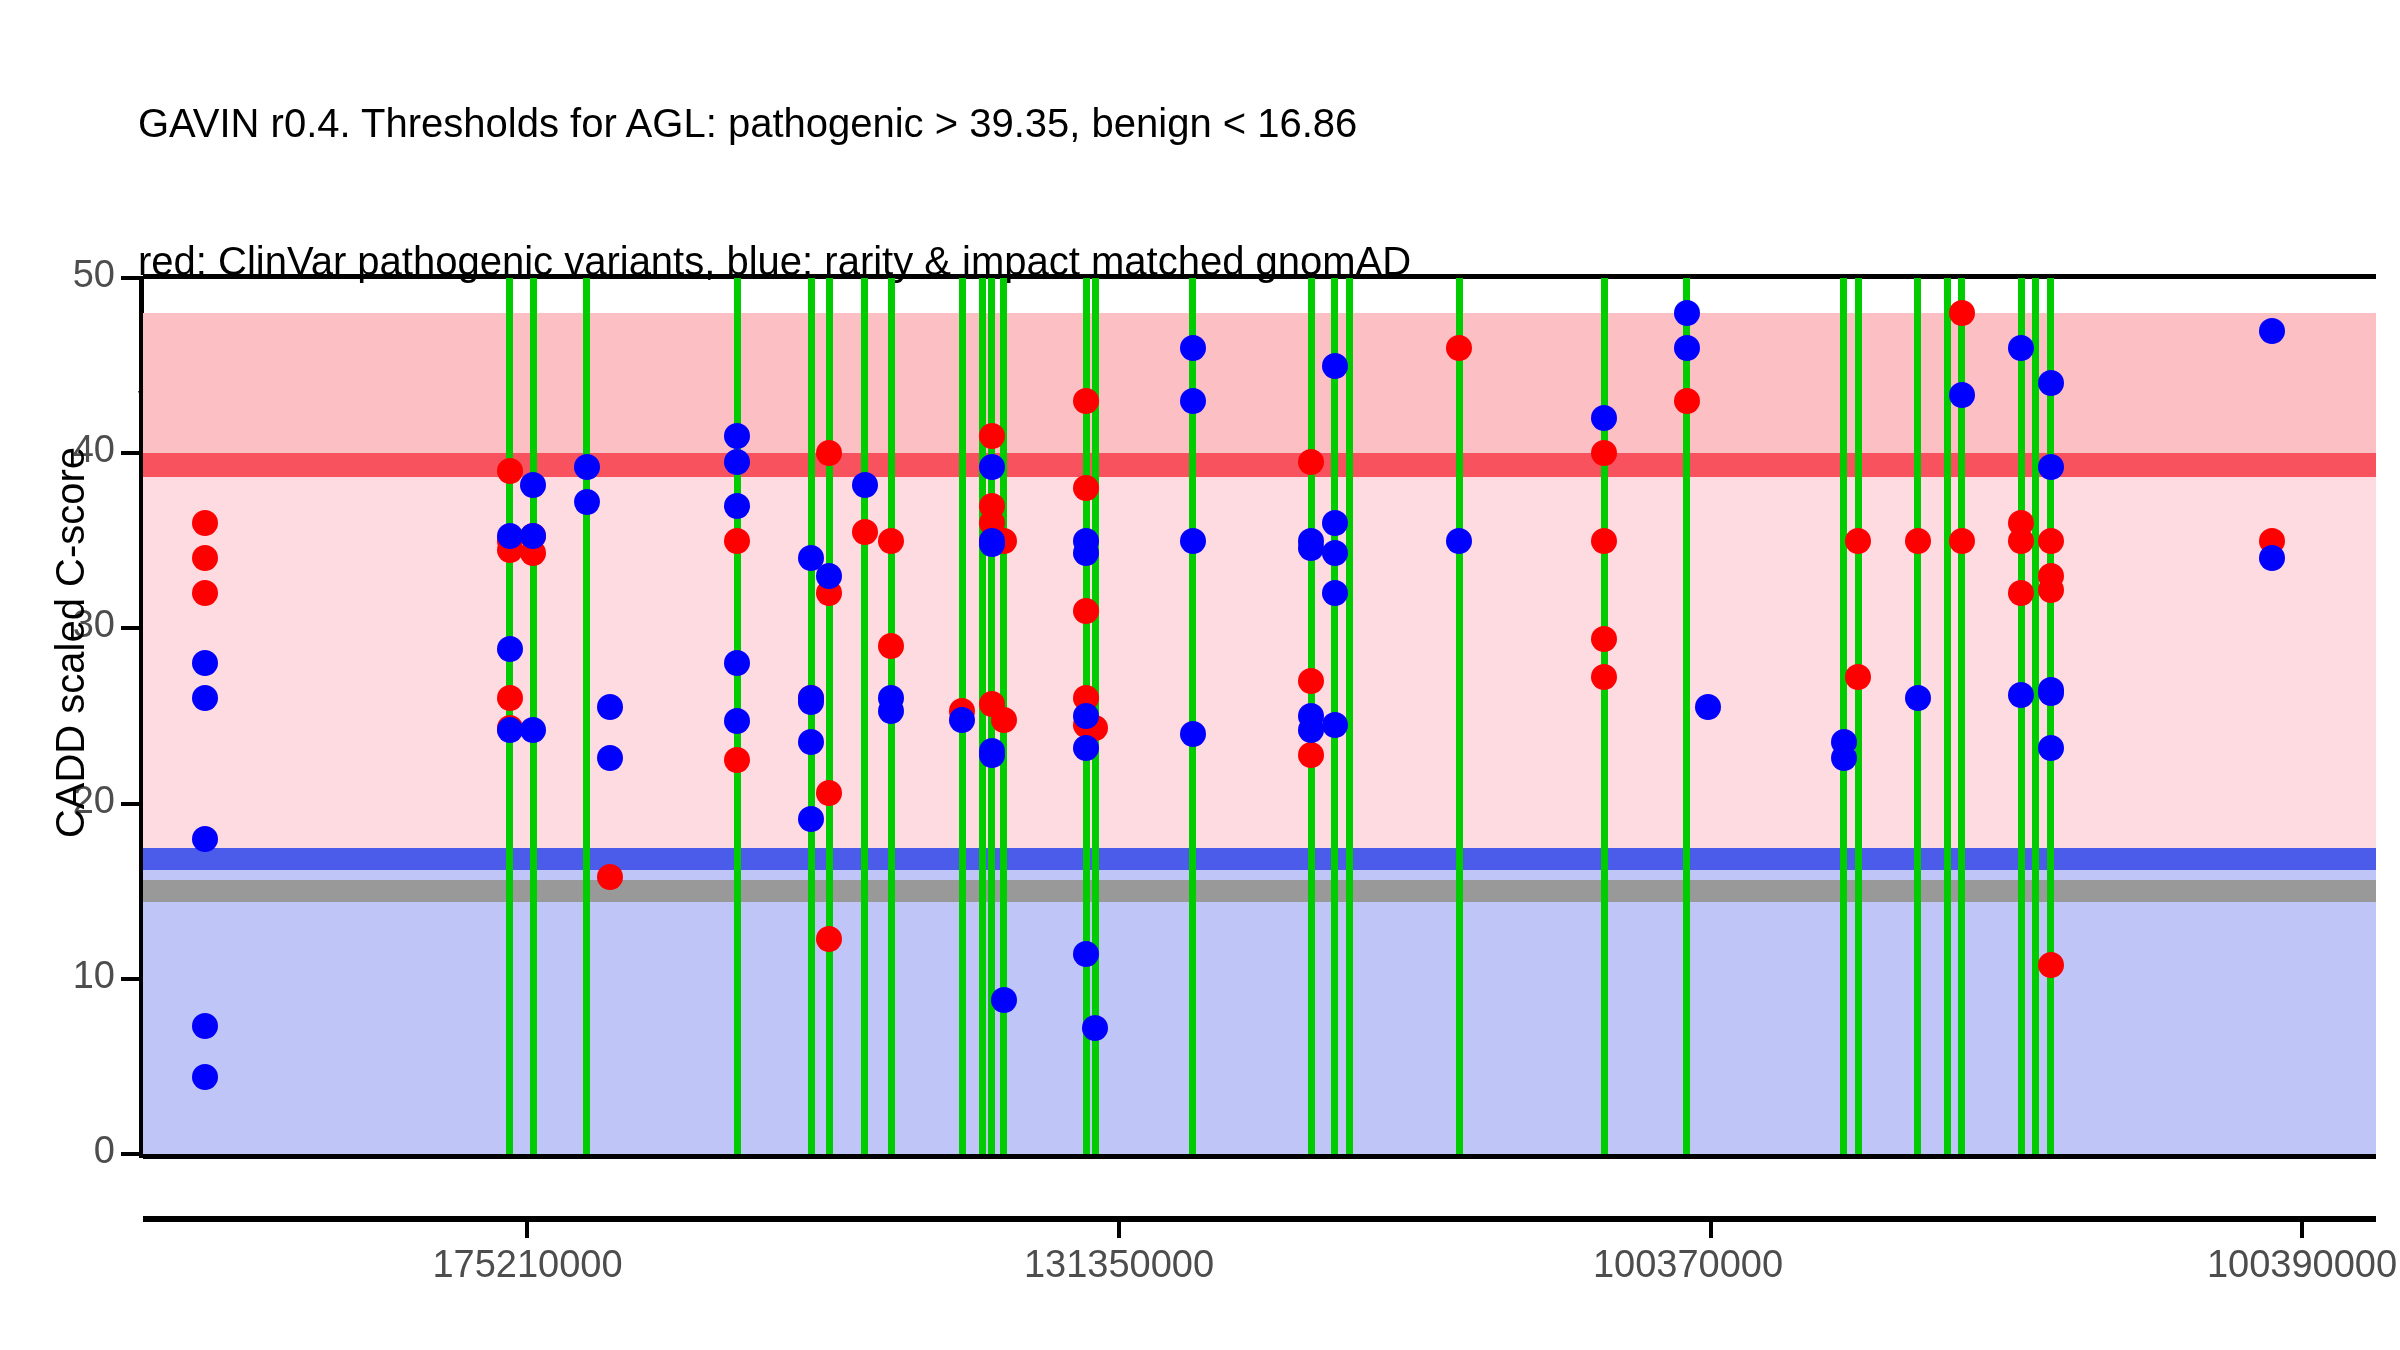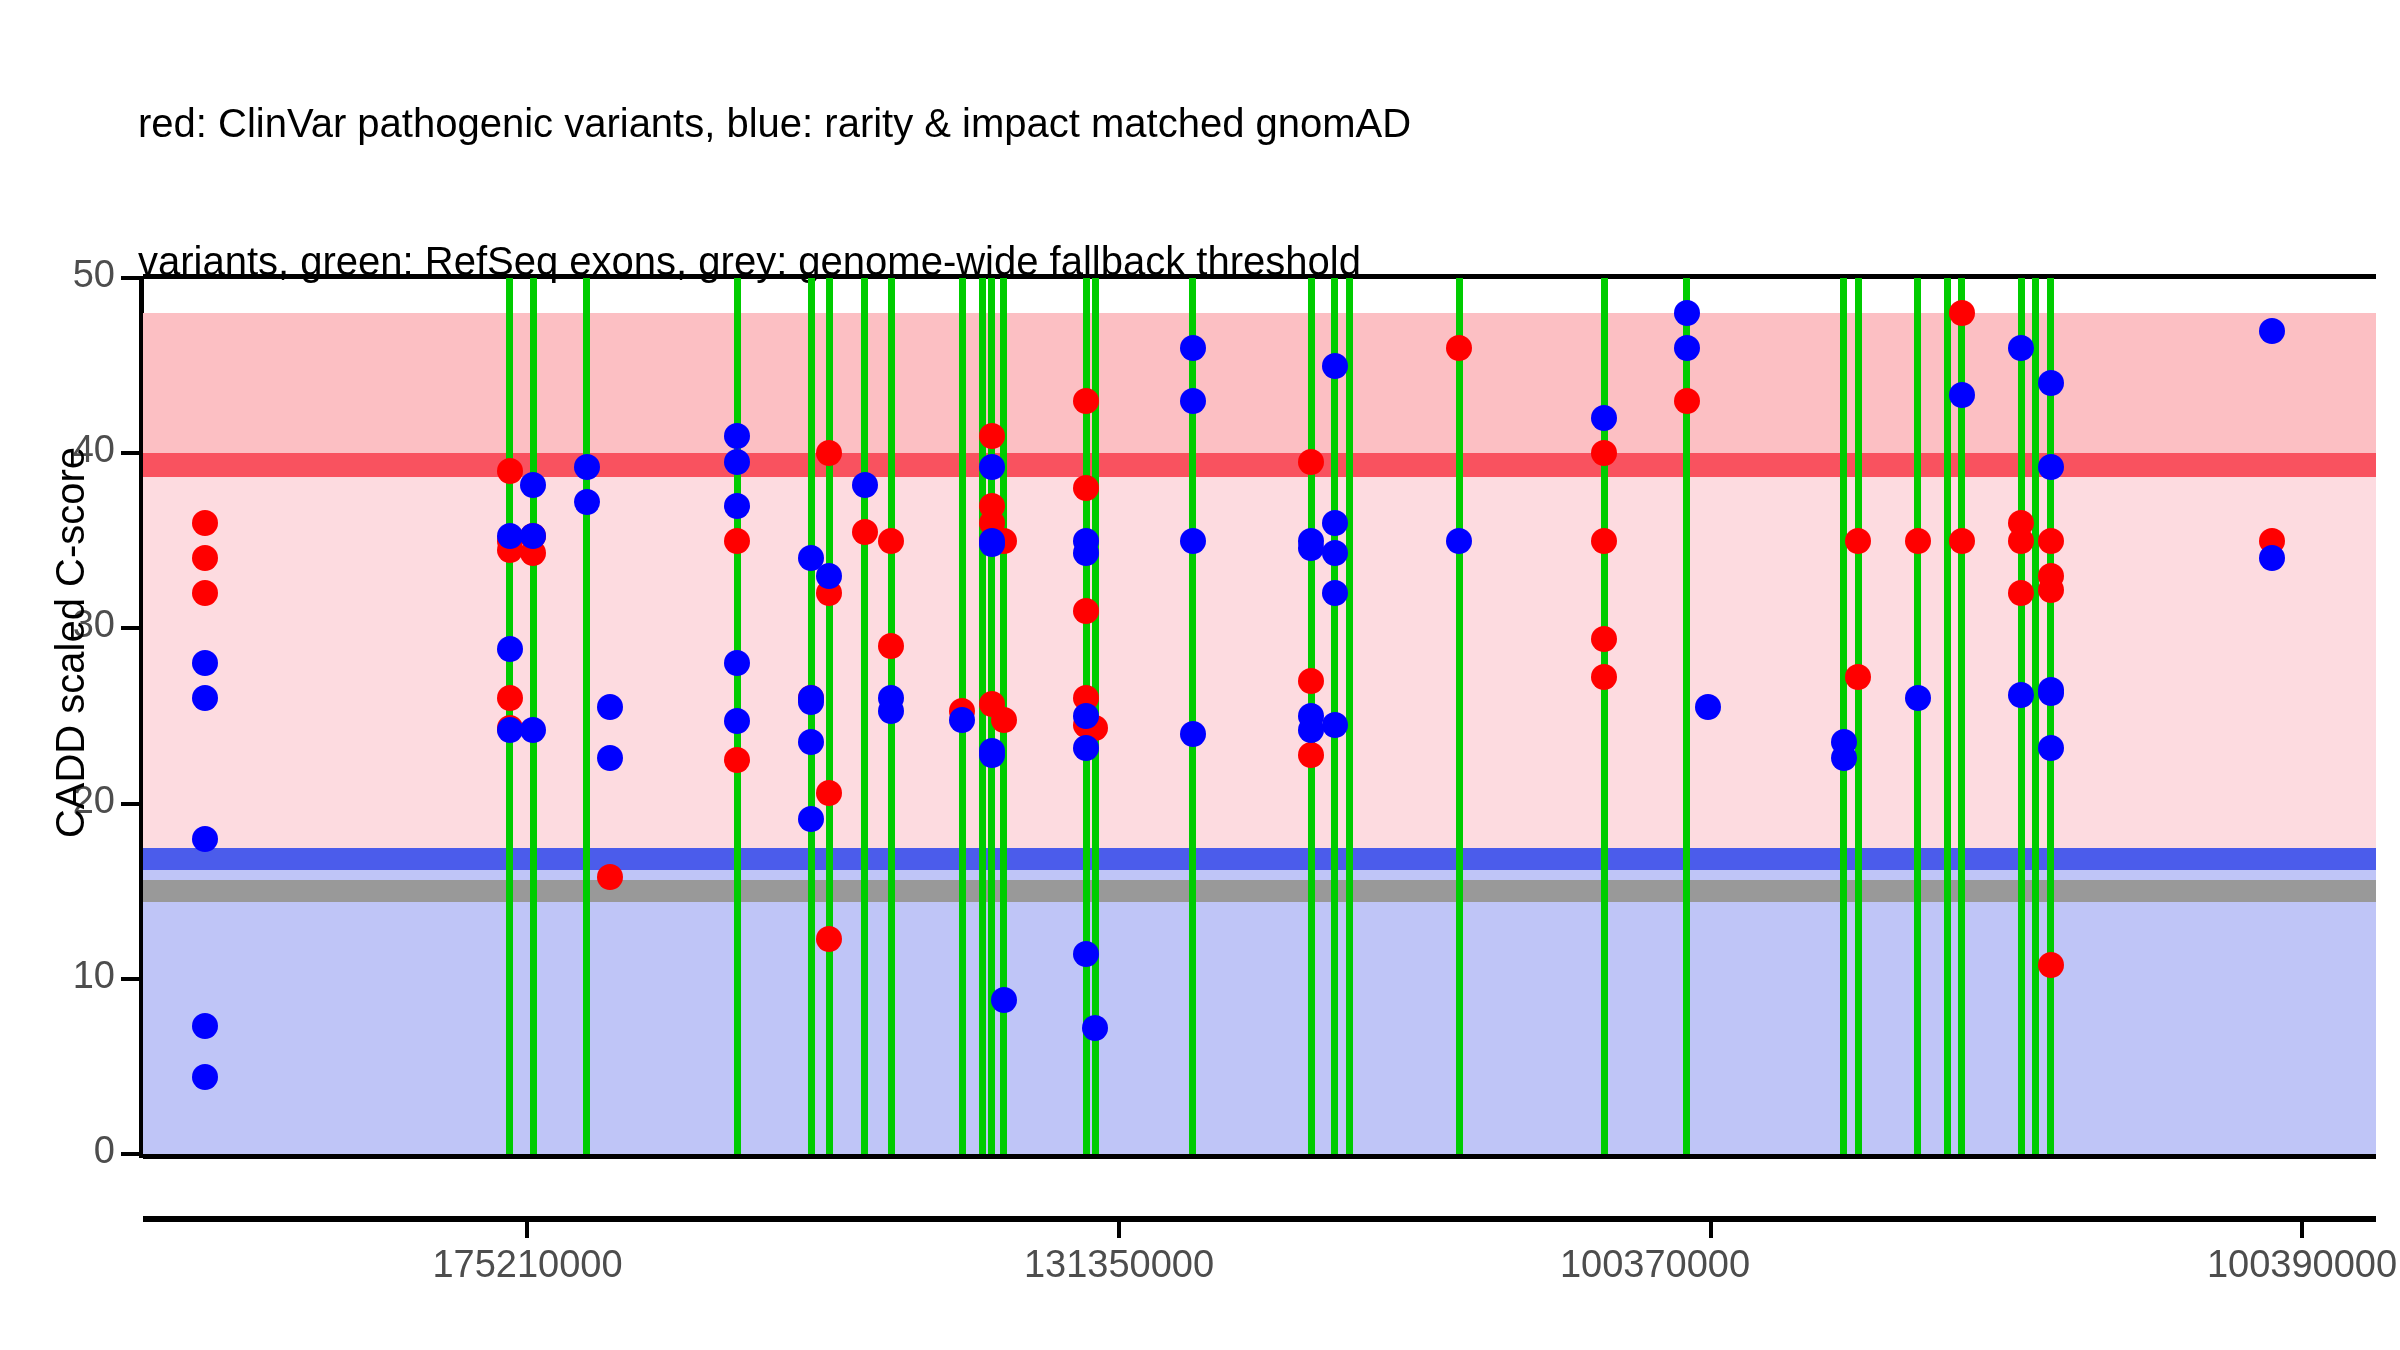--- a/index.html
+++ b/index.html
@@ -39,20 +39,21 @@
   .pt{position:absolute;width:26px;height:26px;border-radius:50%;margin-left:-13px;margin-top:-13px;}
   .pt.red{background:#ff0000;}
   .pt.blue{background:#0000ff;}
 </style>
 </head>
 <body>
 
 <div id="root">
 
   <div id="title">
+    <div>GAVIN r0.4. Thresholds for AGL: pathogenic &gt; 39.35, benign &lt; 16.86</div>
     <div>red: ClinVar pathogenic variants, blue: rarity &amp; impact matched gnomAD</div>
     <div>variants, green: RefSeq exons, grey: genome-wide fallback threshold</div>
   </div>
 
   <div id="axis-top"></div>
   <div id="axis-left"></div>
   <div id="axis-bottom"></div>
   <div id="axis-x-base"></div>
 
   <div id="plot">
@@ -238,20 +239,20 @@
       <div class="ytlabel" style="left: -85px; right: auto; width: 200px; top: 428.2px;">40</div>
       <div class="ytick" style="top: 276px;"></div>
       <div class="ytlabel" style="left: -85px; right: auto; width: 200px; top: 253px;">50</div>
     </div>
   <div id="xticks">
       <div class="xtick" style="left: 525.49px;"></div>
       <div class="xtlabel" style="left: 327.49px;">175210000</div>
       <div class="xtick" style="left: 1117.01px;"></div>
       <div class="xtlabel" style="left: 919.013px;">131350000</div>
       <div class="xtick" style="left: 1708.54px;"></div>
-      <div class="xtlabel" style="left: 1455px;">100370000</div>
+      <div class="xtlabel" style="left: 1488px;">100370000</div>
       <div class="xtick" style="left: 2300.06px;"></div>
       <div class="xtlabel" style="left: 2102.06px;">100390000</div>
     </div>
 
   <div id="ylab">CADD scaled C-score</div>
 
 </div>
 
 </body></html>

